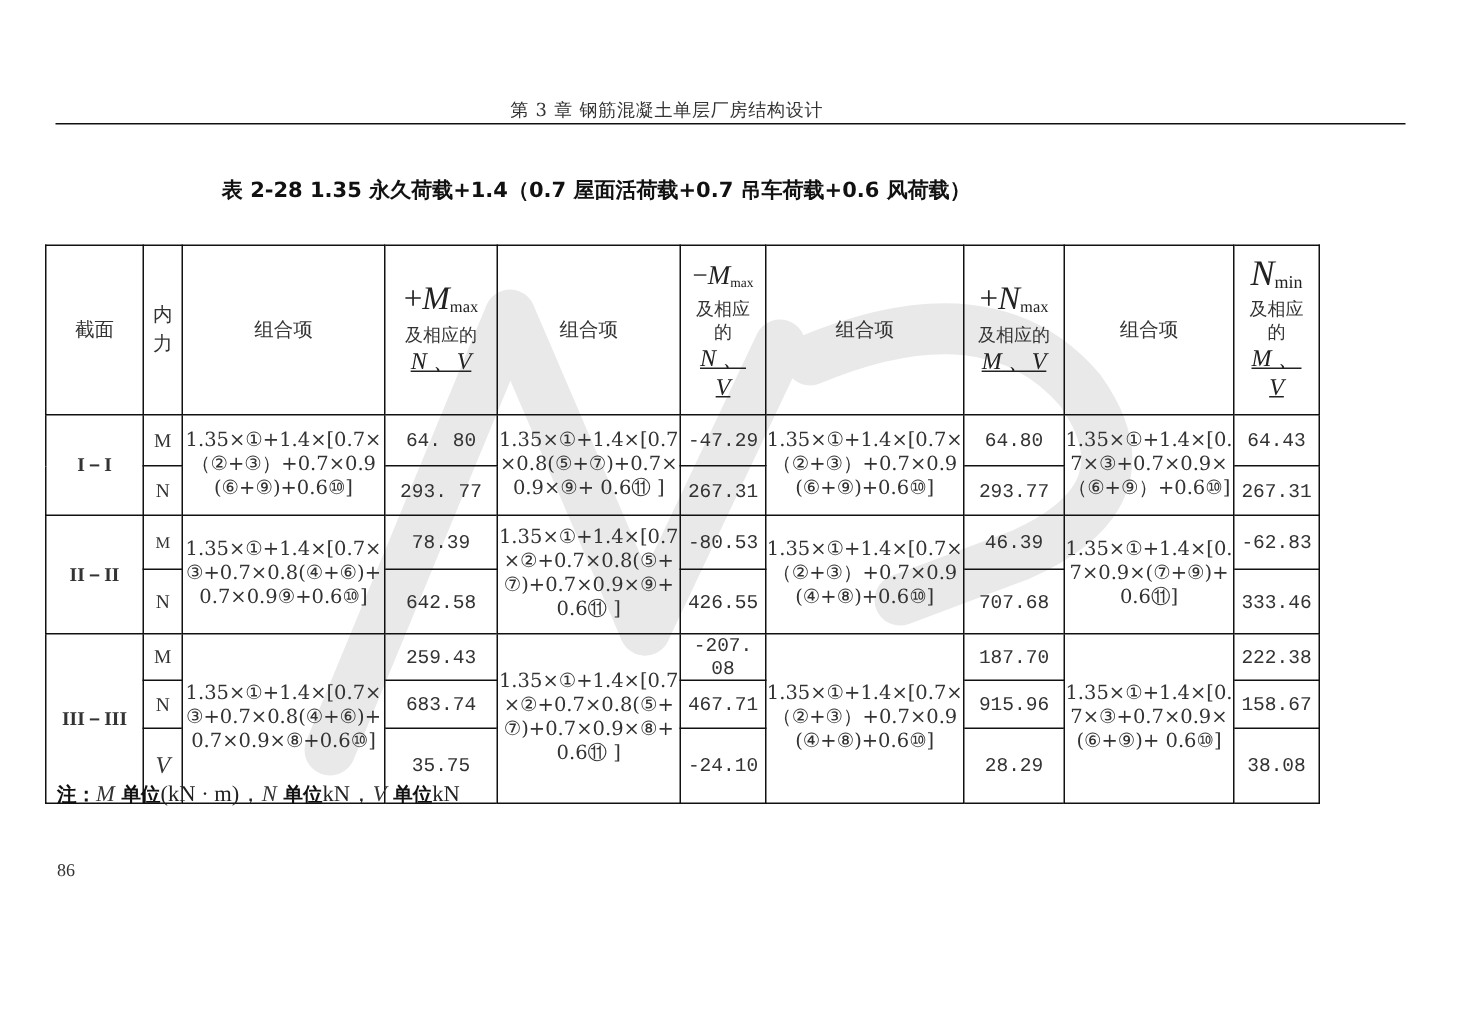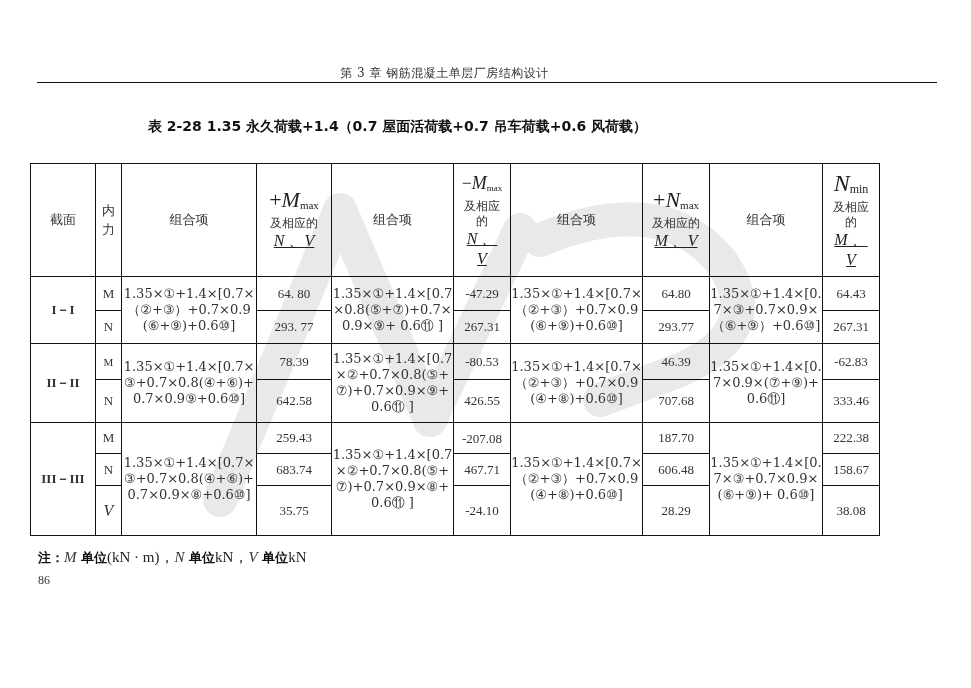--- a/index.html
+++ b/index.html
@@ -30,27 +30,27 @@
   }
   td.hdr { font-size: 12px; color: #444; font-family: "DejaVu Sans", "Liberation Sans", sans-serif; }
   .hdr-sym { font-family: "Liberation Serif", "DejaVu Serif", serif; font-style: italic; font-size: 22px; color: #222; line-height: 22px; }
   .hdr-sym .sign { font-style: normal; }
   .hdr-sym sub { font-style: normal; font-size: 11px; vertical-align: -2px; }
   .hdr-sub { font-size: 12px; line-height: 15px; }
   .hdr-var { font-family: "Liberation Serif", serif; font-style: italic; font-size: 16px; color: #222; text-decoration: underline; }
   td.sec { font-family: "Liberation Serif", "DejaVu Serif", serif; font-size: 15px; font-weight: bold; color: #222; }
   td.force { font-family: "Liberation Serif", serif; font-size: 14px; color: #333; }
   td.force.it { font-style: italic; font-size: 16px; }
-  td.num { font-family: Liberation Serif, serif; font-size: 14px; color: #222; }
+  td.num { font-family: Liberation Mono, monospace; font-size: 14px; color: #222; }
   td.formula {
     text-align: left; padding: 0 4px 0 8px; font-size: 11px; line-height: 16px;
     color: #333; font-family: "DejaVu Serif", "Liberation Serif", serif; word-break: break-all;
   }
   .note {
-    position: absolute; left: 38px; top: 548px; font-size: 13px; color: #111;
+    position: absolute; left: 38px; top: 520px; font-size: 13px; color: #111;
     font-family: "DejaVu Sans", "Liberation Sans", sans-serif;
   }
   .note b { font-weight: bold; }
   .note .var { font-family: "Liberation Serif", serif; font-style: italic; font-size: 15px; color: #333; }
   .note .unit { font-family: "Liberation Serif", serif; font-size: 15px; color: #222; }
   .page-num {
     position: absolute; left: 38px; top: 573px; font-size: 12px; color: #333;
     font-family: "Liberation Serif", serif;
   }
   .watermark {
@@ -167,21 +167,21 @@
     <td class="num" style="line-height:15px;word-break:break-all;padding:0 6px">-207.08</td>
     <td class="formula" rowspan="3">1.35×①+1.4×[0.7×（②+③）+0.7×0.9(④+⑧)+0.6⑩]</td>
     <td class="num">187.70</td>
     <td class="formula" rowspan="3">1.35×①+1.4×[0.7×③+0.7×0.9×(⑥+⑨)+ 0.6⑩]</td>
     <td class="num">222.38</td>
   </tr>
   <tr style="height:32px">
     <td class="force">N</td>
     <td class="num">683.74</td>
     <td class="num">467.71</td>
-    <td class="num">606.48</td>
+    <td class="num">915.96</td>
     <td class="num">158.67</td>
   </tr>
   <tr style="height:50px">
     <td class="force it">V</td>
     <td class="num">35.75</td>
     <td class="num">-24.10</td>
     <td class="num">28.29</td>
     <td class="num">38.08</td>
   </tr>
 </tbody>

